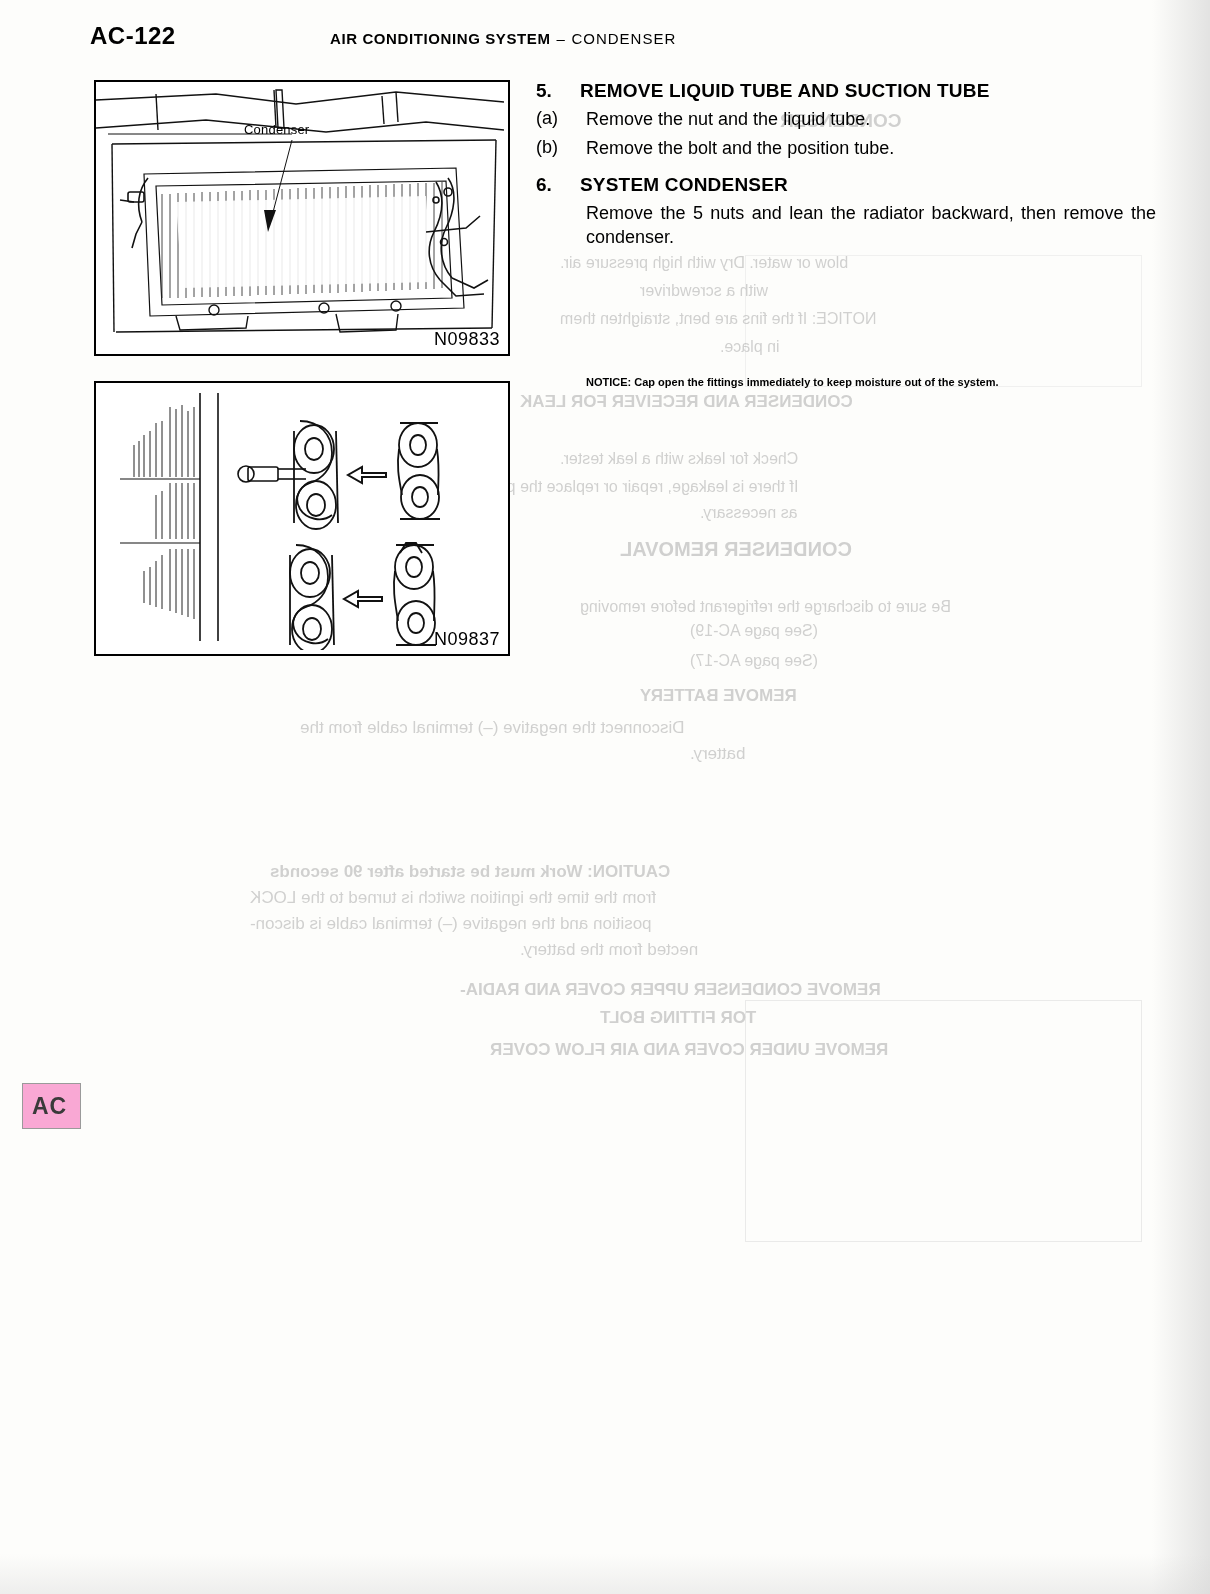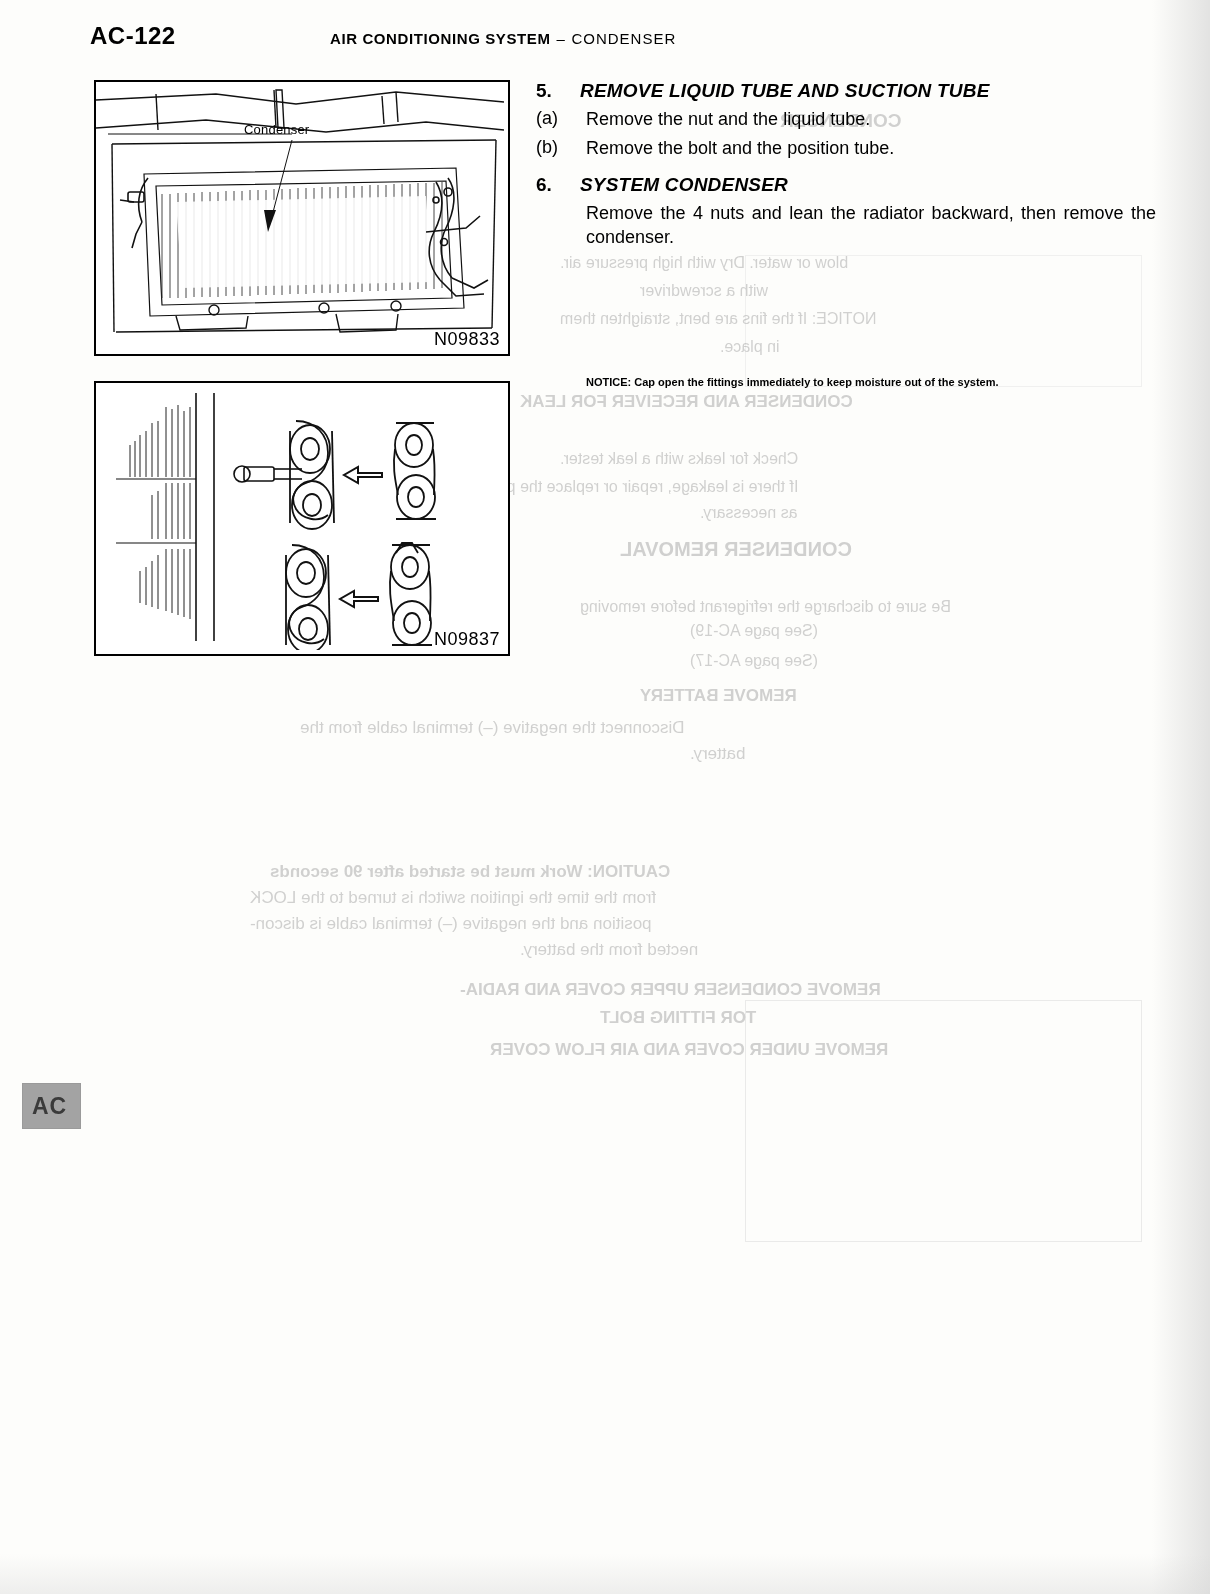--- a/index.html
+++ b/index.html
@@ -66,20 +66,21 @@
     left: 94px;
     top: 80px;
     width: 412px;
     height: 272px;
   }
   #fig-fittings {
     left: 94px;
     top: 381px;
     width: 412px;
     height: 271px;
+    text-align: right;
   }
   .fig-code {
     position: absolute;
     right: 8px;
     bottom: 4px;
     font-size: 18px;
     letter-spacing: 0.5px;
     font-family: "Liberation Sans", sans-serif;
   }
   .fig-callout {
@@ -103,21 +104,20 @@
   .step-num {
     font-size: 19px;
     font-weight: bold;
     width: 44px;
     flex: 0 0 44px;
   }
   .step-title {
     font-size: 19px;
     font-weight: bold;
     letter-spacing: 0.2px;
-    font-style: italic;
   }
   .sub-step {
     display: flex;
     align-items: flex-start;
     margin-top: 6px;
   }
   .sub-label {
     font-size: 18px;
     width: 50px;
     flex: 0 0 50px;
@@ -146,21 +146,21 @@
     line-height: 1.45;
   }
 
   
   .ac-tab {
     position: absolute;
     left: 22px;
     top: 1083px;
     width: 57px;
     height: 44px;
-    background: #a3a3a3;
+    background: #f9a8d4;
     border: 1px solid #9a9a9a;
   }
   .ac-tab span {
     position: absolute;
     left: 9px;
     top: 9px;
     font-size: 23px;
     font-weight: bold;
     color: #3a3a3a;
     letter-spacing: 1px;
@@ -469,21 +469,21 @@
       <div class="sub-label">(b)</div>
       <div class="sub-text">Remove the bolt and the position tube.</div>
     </div>
 
     <div class="gap-1"></div>
 
     <div class="step-head">
       <div class="step-num">6.</div>
       <div class="step-title">SYSTEM CONDENSER</div>
     </div>
-    <div class="step-body">Remove the 4 nuts and lean the radiator backward, then remove the condenser.</div>
+    <div class="step-body">Remove the 5 nuts and lean the radiator backward, then remove the condenser.</div>
   </div>
 
   <div class="notice">NOTICE: Cap open the fittings immediately to keep moisture out of the system.</div>
 
   <div class="ac-tab">
     <span>AC</span>
   </div>
 
   <div class="edge-right"></div>
   <div class="edge-bottom"></div>

